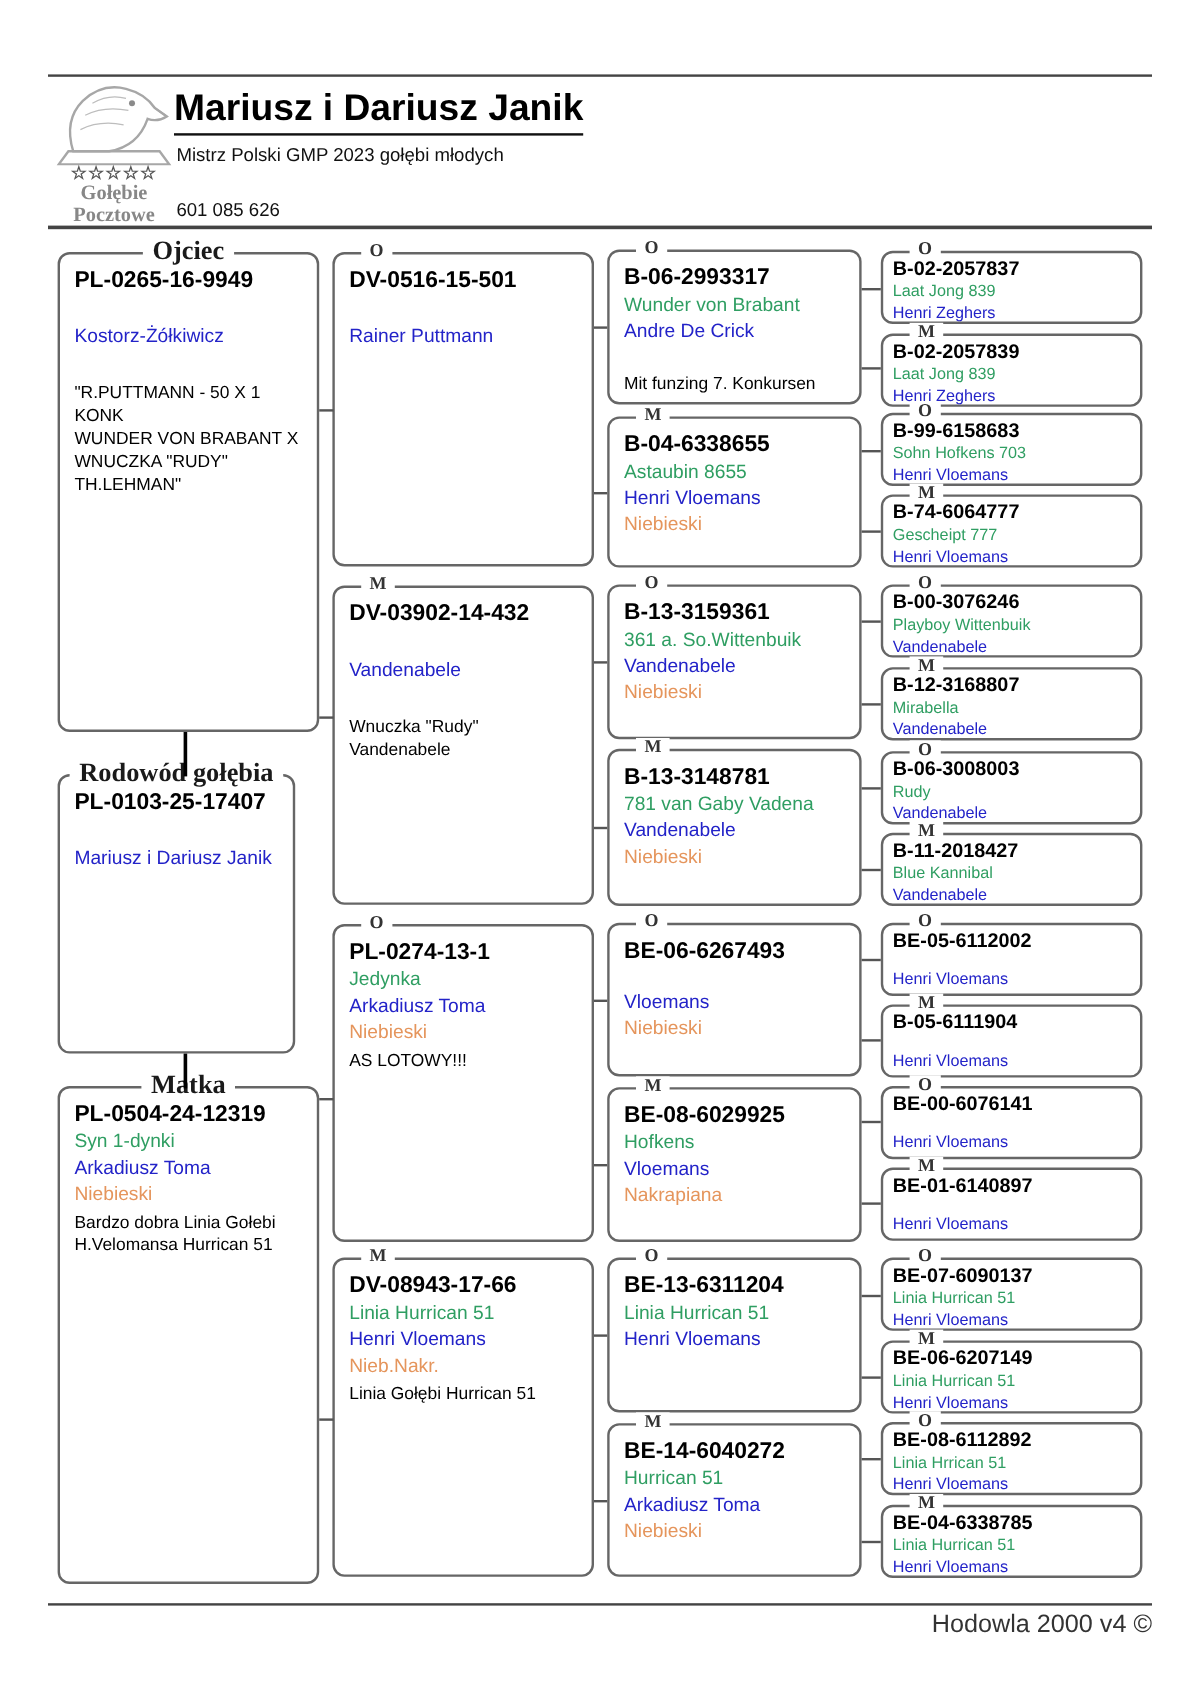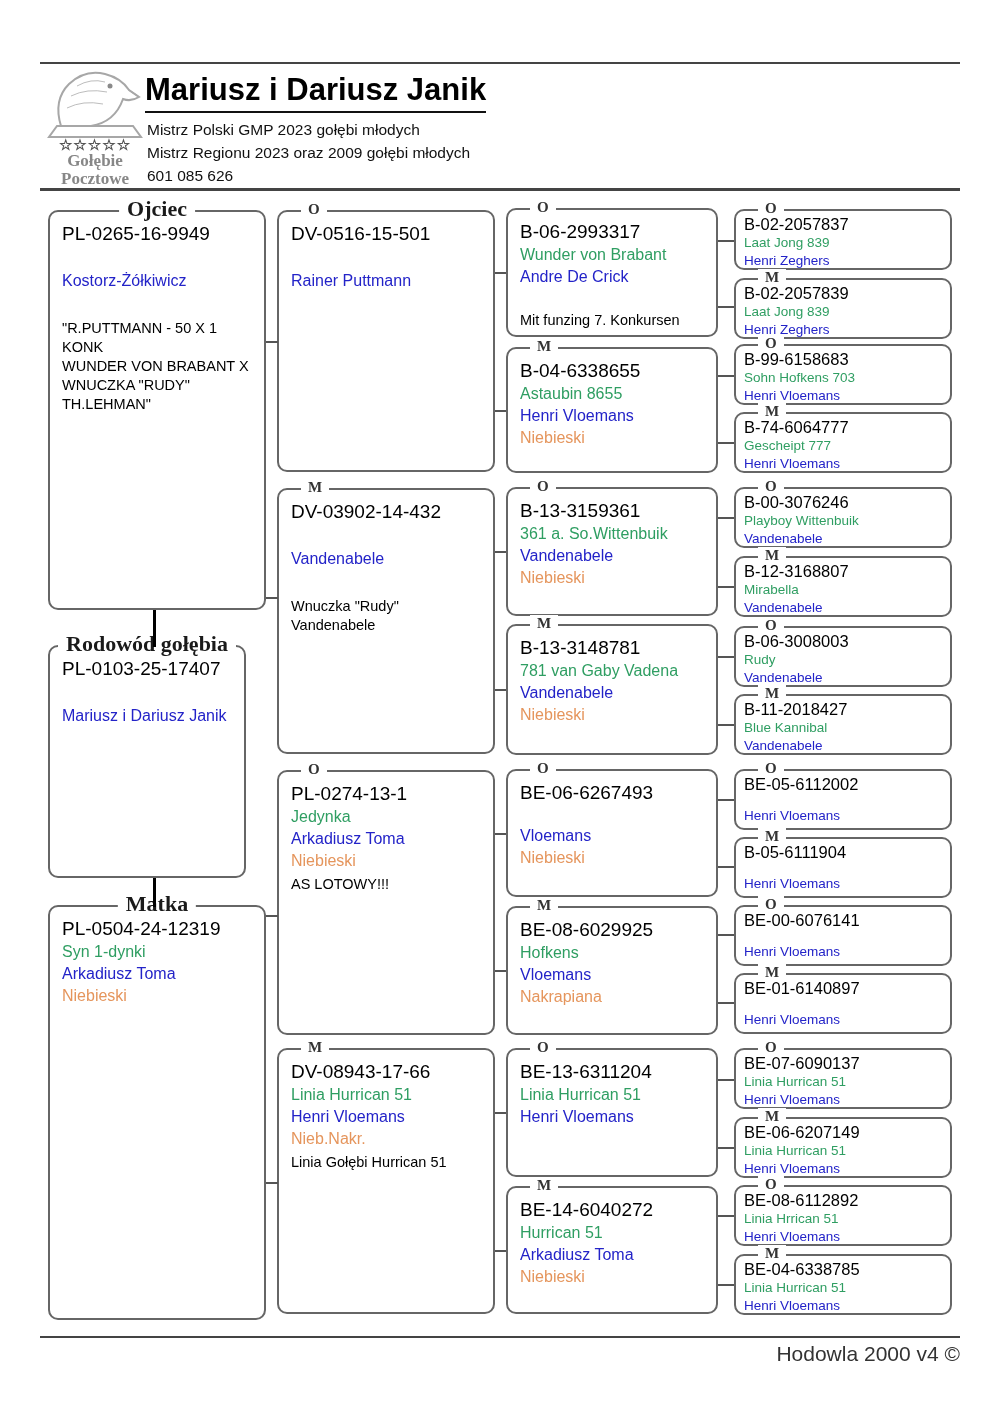--- a/index.html
+++ b/index.html
@@ -27,21 +27,21 @@
         box-sizing:border-box;}
   .legend{position:absolute;background:#fff;font-family:"Liberation Serif",serif;
           font-weight:bold;white-space:nowrap;}
   .col1legend{left:50%;transform:translateX(-50%);top:-16px;font-size:22px;color:#1a1a1a;
               padding:0 8px;}
   .sexlegend{left:22px;top:-11px;font-size:15px;color:#333;padding:0 7px;}
 
   .inner{padding:9px 12px 4px 12px;}
   .sm .inner{padding:3px 8px 2px 8px;}
 
-  .ring{font-weight:normal;font-size:19px;line-height:25px;color:var(--ring);}
+  .ring{font-weight:bold;font-size:19px;line-height:25px;color:var(--ring);}
   .sm .ring{font-size:16.5px;line-height:20px;}
   .line{font-size:16px;line-height:22px;}
   .sm .line{font-size:13.5px;line-height:18px;}
   .green{color:var(--green);} .blue{color:var(--blue);} .orange{color:var(--orange);}
   .note{font-size:14.5px;line-height:19px;color:#000;white-space:pre-line;margin-top:3px;}
   .gap{height:24px;} .md .gap{height:20px;} .sm .gap{height:13px;}
 
   .hstub{position:absolute;height:2px;background:#555;}
   .vlink{position:absolute;width:3px;background:#000;}
 </style>
@@ -66,21 +66,20 @@
       </g>
       <circle cx="63" cy="20" r="2.5" fill="#8a8a8a"></circle>
     </svg>
     <div class="stars">☆☆☆☆☆</div>
     <div class="logoname">Gołębie</div>
     <div class="logoname">Pocztowe</div>
   </div>
 
   <h1 class="title">Mariusz i Dariusz Janik</h1>
   <div class="sub s1">Mistrz Polski GMP 2023 gołębi młodych</div>
-  <div class="sub s2">Mistrz Regionu 2023 oraz 2009 gołębi młodych</div>
   <div class="sub s3">601 085 626</div>
 
   <div class="rule rule-hdr"></div>
 
   <div id="tree">
       <div class="pbox lg" style="left: 48px; top: 210px; width: 218px; height: 400px;">
         <span class="legend col1legend">Ojciec</span>
         <div class="inner">
           <div class="ring">PL-0265-16-9949</div>
           <div class="gap"></div>
@@ -100,20 +99,22 @@
           <div class="line blue">Mariusz i Dariusz Janik</div>
         </div>
       </div>
       <div class="pbox lg" style="left: 48px; top: 905px; width: 218px; height: 415px;">
         <span class="legend col1legend">Matka</span>
         <div class="inner">
           <div class="ring">PL-0504-24-12319</div>
           <div class="line green">Syn 1-dynki</div>
           <div class="line blue">Arkadiusz Toma</div>
           <div class="line orange">Niebieski</div>
+          <div class="note">Bardzo dobra Linia Gołebi
+H.Velomansa Hurrican 51</div>
         </div>
       </div>
       <div class="pbox lg" style="left: 277px; top: 210px; width: 218px; height: 262px;">
         <span class="legend sexlegend">O</span>
         <div class="inner">
           <div class="ring">DV-0516-15-501</div>
           <div class="gap"></div>
           <div class="line blue">Rainer Puttmann</div>
           <div class="gap"></div>
         </div>

